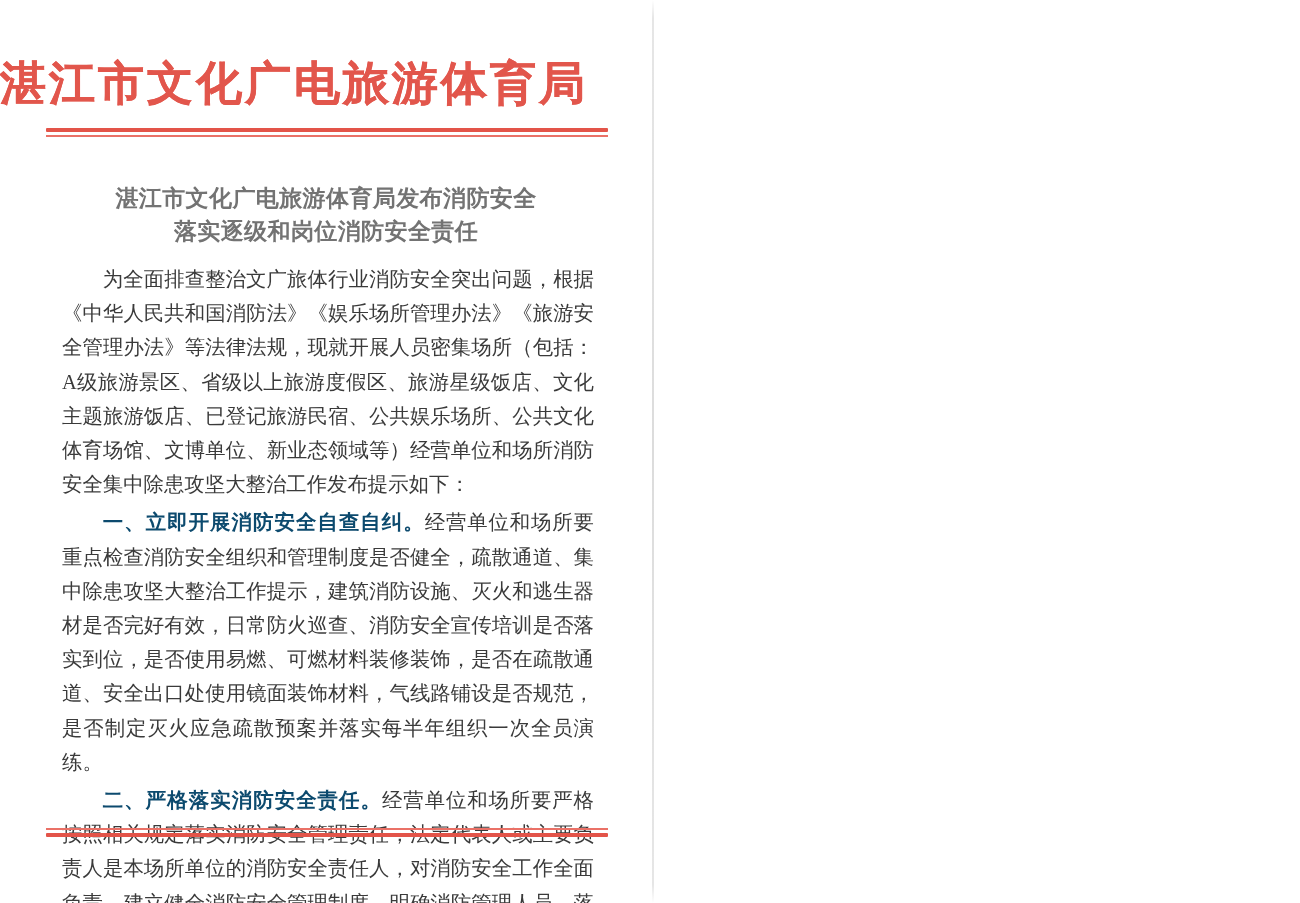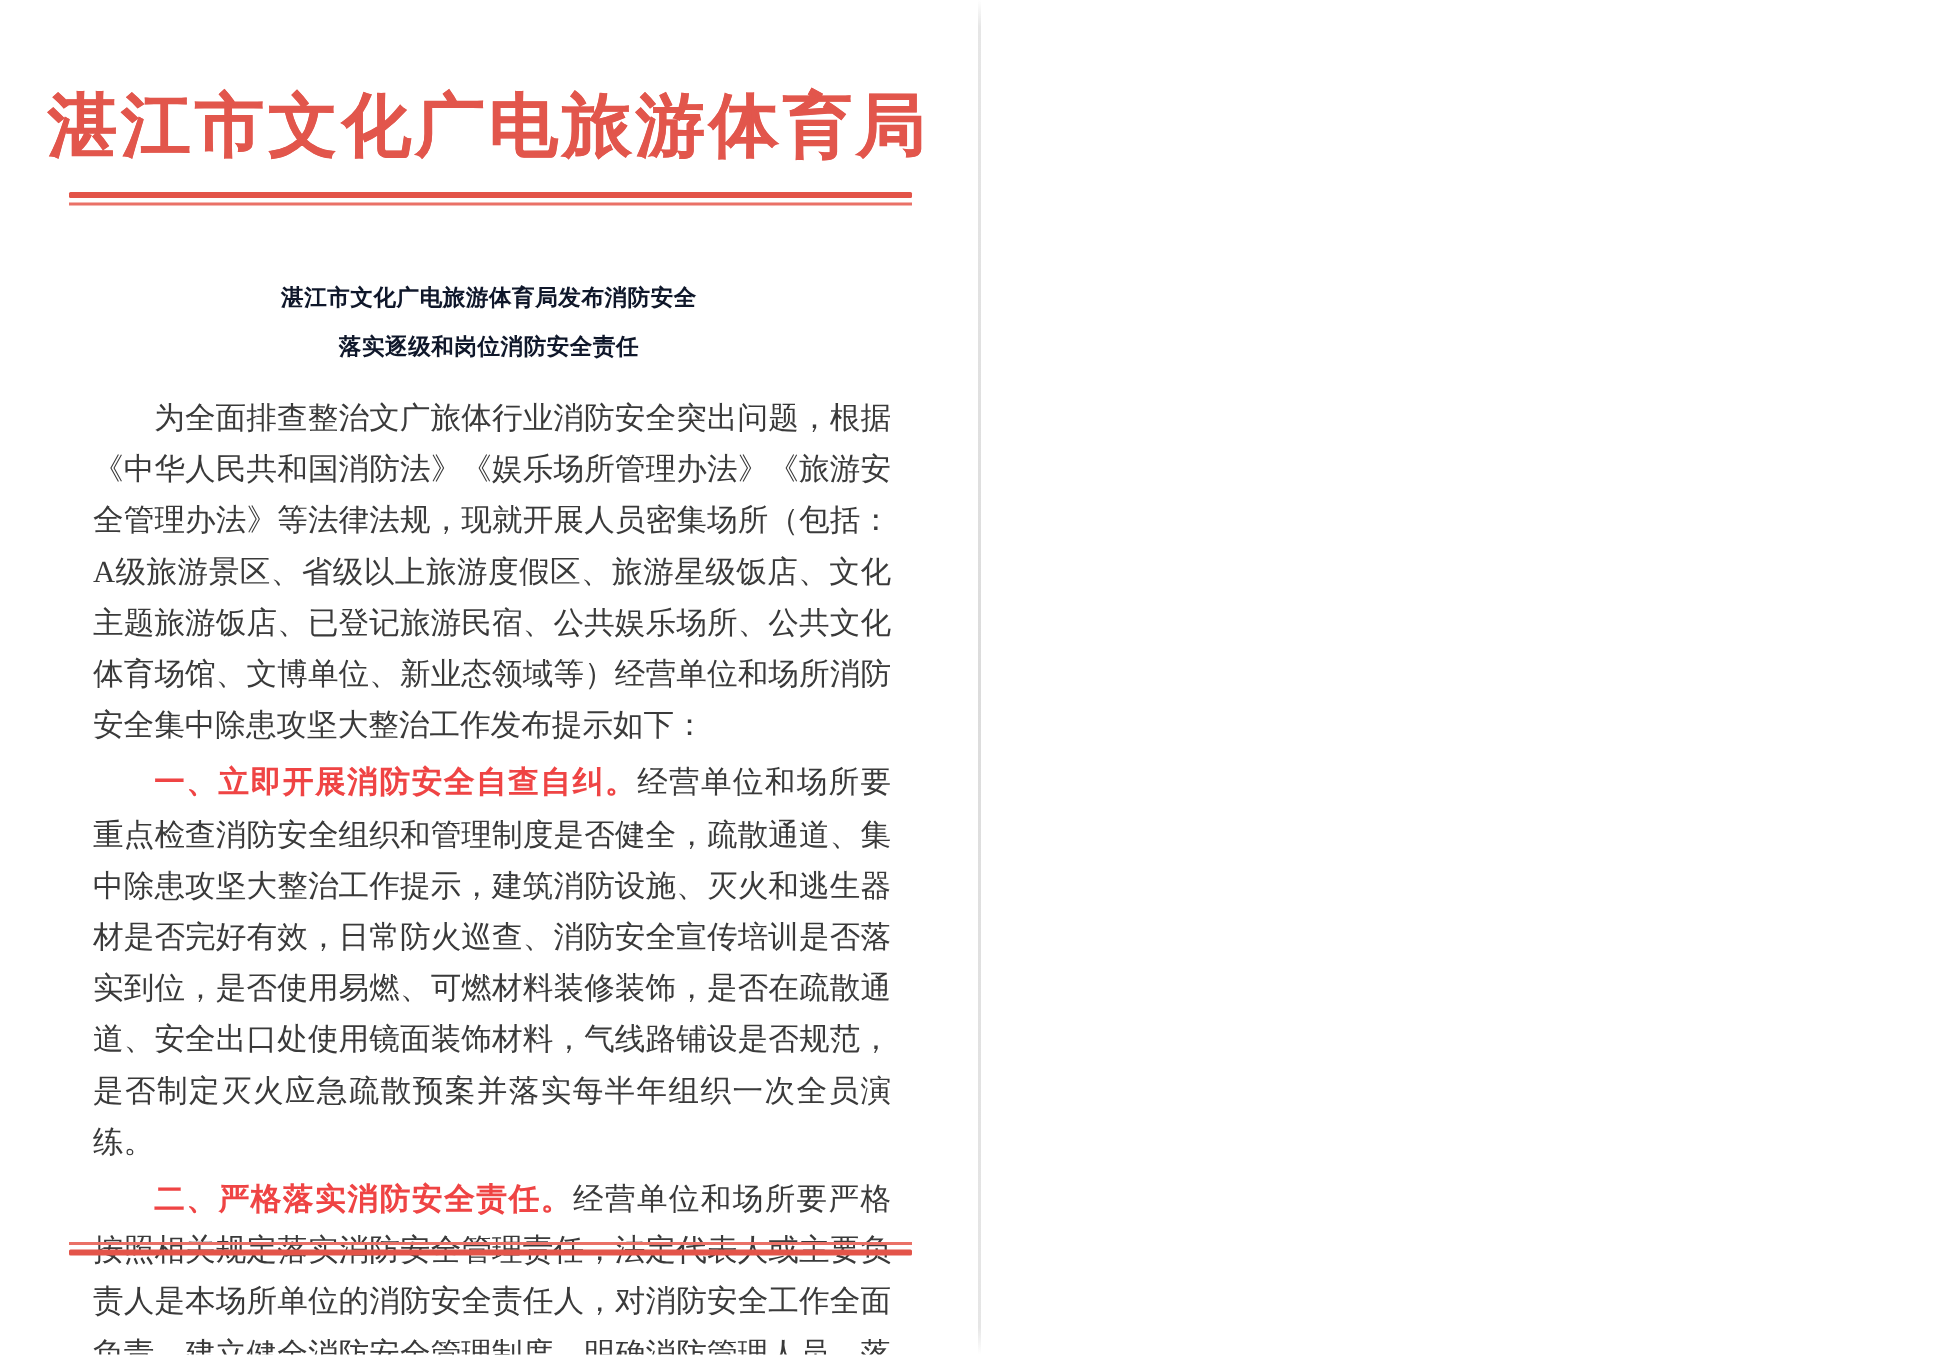--- a/index.html
+++ b/index.html
@@ -40,21 +40,20 @@
   }
   .sheet-left  { left: 0;     width: 652px; }
   .sheet-right { left: 654px; width: 646px; }
 
   
   .masthead {
     position: absolute;
     left: 0;
     top: 58px;
     width: 652px;
-    text-align: center;
   }
   .masthead-title {
     font-family: "Liberation Serif", "DejaVu Serif", serif;
     font-weight: bold;
     font-size: 46px;
     line-height: 1.12;
     letter-spacing: 3px;
     color: #e2564c;
     white-space: nowrap;
     -webkit-text-stroke: 0.4px #e2564c;
@@ -79,24 +78,24 @@
 
   
   .doc-title {
     position: absolute;
     left: 76px;
     top: 182px;
     width: 500px;
     text-align: center;
     font-family: "DejaVu Sans", "Liberation Sans", sans-serif;
     font-weight: bold;
-    font-size: 15px;
+    font-size: 23px;
     line-height: 33px;
     letter-spacing: 0.4px;
-    color: #0f172a;
+    color: #737373;
   }
   .doc-title .tline { display: block; white-space: nowrap; }
 
   
   .body-col {
     position: absolute;
     font-size: 20.4px;
     line-height: 34.2px;
     text-align: justify;
     text-justify: inter-ideograph;
@@ -108,21 +107,21 @@
     width: 540px;
   }
   .para {
     margin: 4px;
     text-indent: 2em;
   }
 
   .sec-head {
     font-family: Liberation Serif, serif;
     font-weight: bold;
-    color: #ef4444;
+    color: #0c4a6e;
     letter-spacing: 0.2px;
   }
 
   
   .footer-rules {
     position: absolute;
     left: 46px;
     top: 828px;
     width: 562px;
   }

